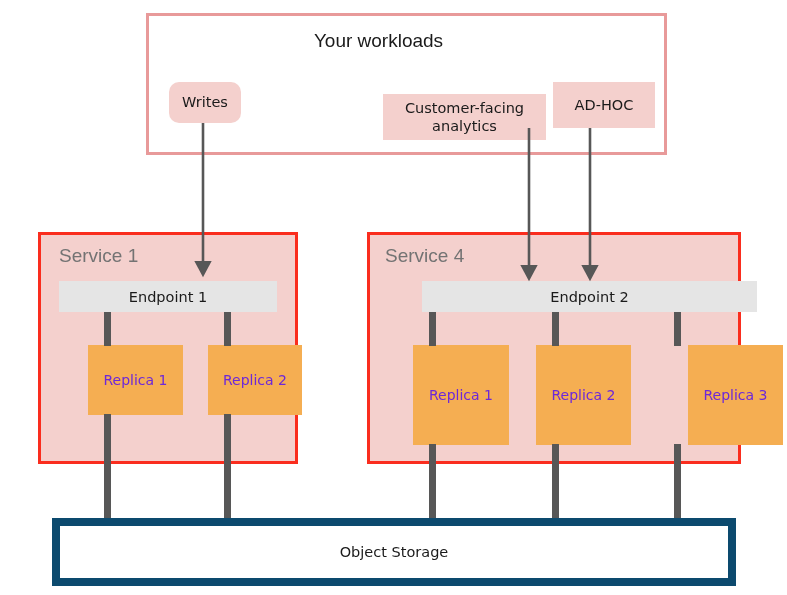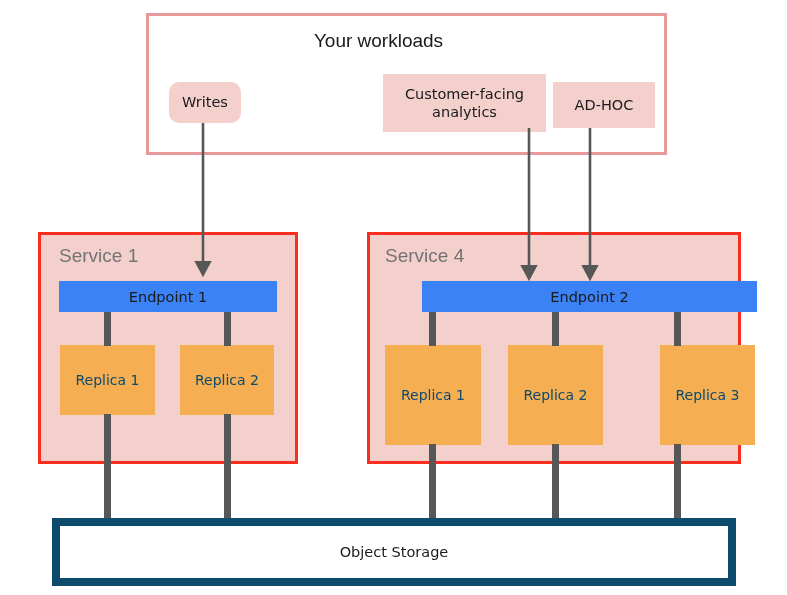--- a/index.html
+++ b/index.html
@@ -40,58 +40,59 @@
     background: #f4d0cd;
     color: #1a1a1a;
     font-size: 14.5px;
     display: flex;
     align-items: center;
     justify-content: center;
     text-align: center;
     line-height: 1.25;
   }
   .chip-writes { left: 169px; top: 82px; width: 72px; height: 41px; border-radius: 10px; }
-  .chip-analytics { left: 383px; top: 74px; width: 163px; height: 58px; }
+  .chip-analytics { left: 383px; top: 94px; width: 163px; height: 46px; }
   .chip-adhoc { left: 553px; top: 82px; width: 102px; height: 46px; }
 
   
   .service-box {
     background: #f4d0cd;
     border: 3px solid #fa2d1e;
   }
   .service-1 { left: 38px; top: 232px; width: 260px; height: 232px; }
   .service-2 { left: 367px; top: 232px; width: 374px; height: 232px; }
   .service-title {
     font-size: 19px;
     color: #737373;
     font-family: "Liberation Sans", sans-serif;
   }
   .service-1-title { left: 59px; top: 245px; }
   .service-2-title { left: 385px; top: 245px; }
 
   
   .endpoint {
-    background: #3b82f6;
+    background: #e5e5e5;
     color: #1a1a1a;
     font-size: 14.5px;
     display: flex;
     align-items: center;
     justify-content: center;
   }
   .endpoint-1 { left: 59px; top: 281px; width: 218px; height: 31px; }
   .endpoint-2 { left: 386px; top: 281px; width: 335px; height: 31px; margin-left: 36px; }
 
   
   .replica {
     background: #f5ae52;
-    color: #0c4a6e;
+    color: #6d28d9;
     font-size: 14px;
     display: flex;
     align-items: center;
     justify-content: center;
+    margin-left: 28px;
   }
   .s1-r1 { left: 60px; top: 345px; width: 95px; height: 70px; }
   .s1-r2 { left: 180px; top: 345px; width: 94px; height: 70px; }
   .s2-r1 { left: 385px; top: 345px; width: 96px; height: 100px; }
   .s2-r2 { left: 508px; top: 345px; width: 95px; height: 100px; }
   .s2-r3 { left: 660px; top: 345px; width: 95px; height: 100px; }
 
   
   .object-storage {
     left: 52px; top: 518px;

